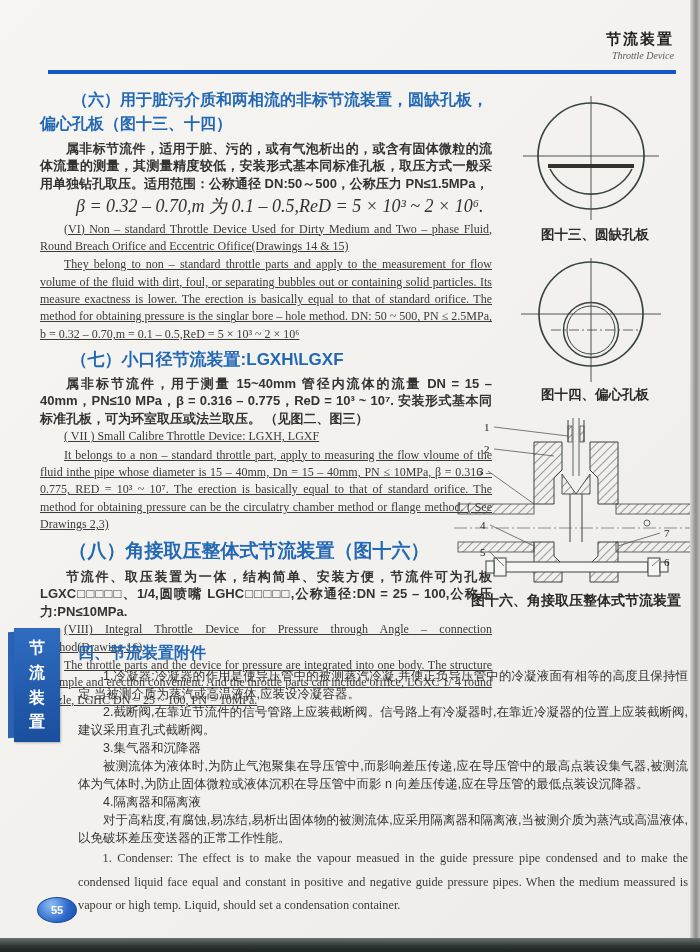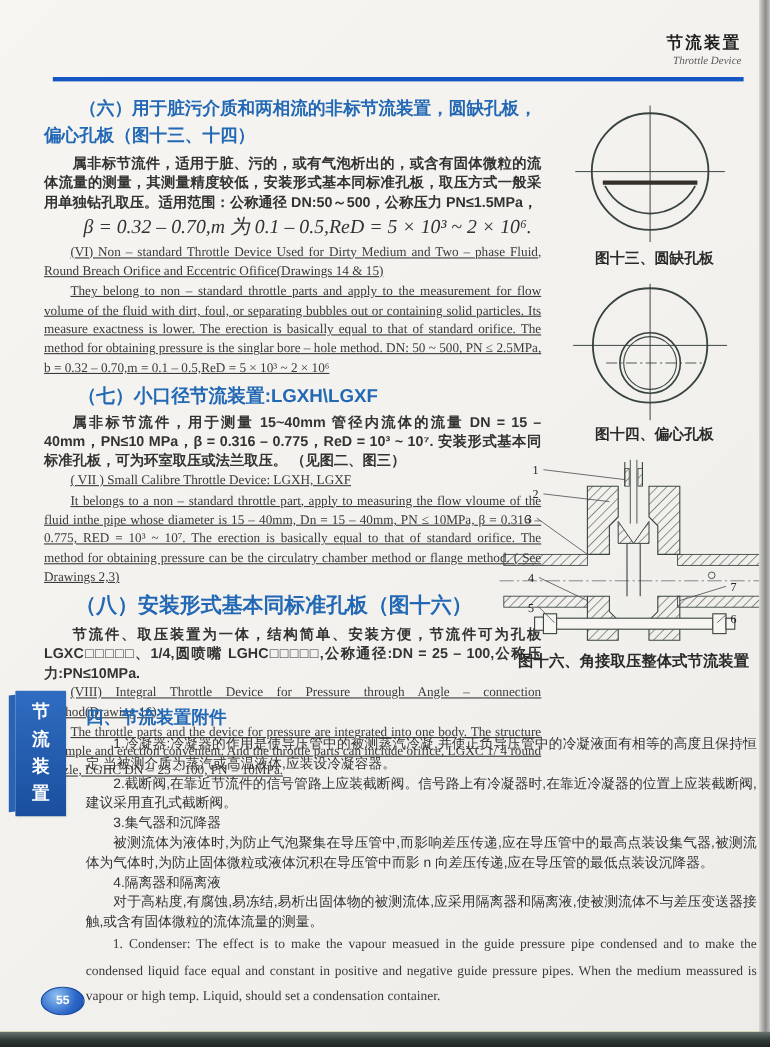--- a/index.html
+++ b/index.html
@@ -1,17 +1,17 @@
 <!DOCTYPE html>
 <html><head>
 <meta charset="utf-8">
 <style>
   html,body{margin:0;padding:0;}
   body{width:700px;height:952px;background:#d8d6d2;font-family:"Liberation Sans",sans-serif;}
-  .scan{position:relative;width:700px;height:952px;overflow:hidden;background:#fde047;}
+  .scan{position:relative;width:700px;height:952px;overflow:hidden;background:#86efac;}
   .page{position:absolute;left:0;top:0;width:690px;height:938px;
         background:linear-gradient(135deg,#f6f5f2 0%,#f2f1ee 55%,#edecE8 100%);}
   .edge-right{position:absolute;right:0;top:0;width:10px;height:952px;
         background:linear-gradient(to right,#dcdad7,#a5a39f 40%,#8f8d89 60%,#c2c0bd);}
   .edge-bottom{position:absolute;left:0;bottom:0;width:700px;height:14px;
         background:linear-gradient(to bottom,#6a736f,#2e3835 55%,#1d2422);}
   
   .header-cn{position:absolute;top:30px;right:16px;font-size:15px;font-weight:bold;
         color:#1f1f1f;letter-spacing:2px;}
   .header-en{position:absolute;top:50px;right:16px;font-size:10px;font-style:italic;
@@ -74,21 +74,21 @@
       <p class="cn-p">属非标节流件，适用于脏、污的，或有气泡析出的，或含有固体微粒的流体流量的测量，其测量精度较低，安装形式基本同标准孔板，取压方式一般采用单独钻孔取压。适用范围：公称通径 DN:50～500，公称压力 PN≤1.5MPa，</p>
       <p class="cn-formula">β = 0.32 – 0.70,m 为 0.1 – 0.5,ReD = 5 × 10³ ~ 2 × 10⁶.</p>
       <p class="en-p">(VI) Non – standard Throttle Device Used for Dirty Medium and Two – phase Fluid, Round Breach Orifice and Eccentric Ofifice(Drawings 14 &amp; 15)</p>
       <p class="en-p">They belong to non – standard throttle parts and apply to the measurement for flow volume of the fluid with dirt, foul, or separating bubbles out or containing solid particles. Its measure exactness is lower. The erection is basically equal to that of standard orifice. The method for obtaining pressure is the singlar bore – hole method. DN: 50 ~ 500, PN ≤ 2.5MPa, b = 0.32 – 0.70,m = 0.1 – 0.5,ReD = 5 × 10³ ~ 2 × 10⁶</p>
 
       <h2 class="h-blue h7">（七）小口径节流装置:LGXH\LGXF</h2>
       <p class="cn-p">属非标节流件，用于测量 15~40mm 管径内流体的流量 DN = 15 – 40mm，PN≤10 MPa，β = 0.316 – 0.775，ReD = 10³ ~ 10⁷. 安装形式基本同标准孔板，可为环室取压或法兰取压。 （见图二、图三）</p>
       <p class="en-p">( VII ) Small Calibre Throttle Device: LGXH, LGXF</p>
       <p class="en-p">It belongs to a non – standard throttle part, apply to measuring the flow vloume of the fluid inthe pipe whose diameter is 15 – 40mm, Dn = 15 – 40mm, PN ≤ 10MPa, β = 0.316 – 0.775, RED = 10³ ~ 10⁷. The erection is basically equal to that of standard orifice. The method for obtaining pressure can be the circulatry chamber method or flange method. ( See Drawings 2,3)</p>
 
-      <h2 class="h-blue h8">（八）安装形式基本同标准孔板（图十六）</h2>
+      <h2 class="h-blue h8">（八）角接取压整体式节流装置（图十六）</h2>
       <p class="cn-p">节流件、取压装置为一体，结构简单、安装方便，节流件可为孔板 LGXC□□□□□、1/4,圆喷嘴 LGHC□□□□□,公称通径:DN = 25 – 100,公称压力:PN≤10MPa.</p>
       <p class="en-p">(VIII) Integral Throttle Device for Pressure through Angle – connection Method(Drawing 16)</p>
       <p class="en-p">The throttle parts and the device for pressure are integrated into one body. The structure is simple and erection convenient. And the throttle parts can include orifice, LGXC 1/ 4 round nozzle, LGHC DN = 25 ~ 100, PN = 10MPa.</p>
     </div>
 
     <figure class="fig fig14" style="margin:0;">
       <svg width="180" height="128" viewBox="0 0 180 128">
         <line class="draw" x1="86" y1="2" x2="86" y2="126" stroke-width="0.9"></line>
         <line class="draw" x1="16" y1="58" x2="156" y2="58" stroke-width="0.9"></line>
         <circle class="draw" cx="86" cy="58" r="52" stroke-width="1.7"></circle>
@@ -169,21 +169,21 @@
       <figcaption class="fig-cap">图十六、角接取压整体式节流装置</figcaption>
     </figure>
 
     <div class="section4">
       <h2 class="h-blue s4-h">四、节流装置附件</h2>
       <p class="s4-p">1.冷凝器:冷凝器的作用是使导压管中的被测蒸汽冷凝,并使正负导压管中的冷凝液面有相等的高度且保持恒定,当被测介质为蒸汽或高温液体,应装设冷凝容器。</p>
       <p class="s4-p">2.截断阀,在靠近节流件的信号管路上应装截断阀。信号路上有冷凝器时,在靠近冷凝器的位置上应装截断阀,建议采用直孔式截断阀。</p>
       <p class="s4-p">3.集气器和沉降器</p>
       <p class="s4-p">被测流体为液体时,为防止气泡聚集在导压管中,而影响差压传递,应在导压管中的最高点装设集气器,被测流体为气体时,为防止固体微粒或液体沉积在导压管中而影 n 向差压传递,应在导压管的最低点装设沉降器。</p>
       <p class="s4-p">4.隔离器和隔离液</p>
-      <p class="s4-p">对于高粘度,有腐蚀,易冻结,易析出固体物的被测流体,应采用隔离器和隔离液,使被测流体不与差压变送器接触,或含有固体微粒的流体流量的测量。</p>
+      <p class="s4-p">对于高粘度,有腐蚀,易冻结,易析出固体物的被测流体,应采用隔离器和隔离液,当被测介质为蒸汽或高温液体,以免破坏差压变送器的正常工作性能。</p>
       <p class="s4-en">1. Condenser: The effect is to make the vapour measued in the guide pressure pipe condensed and to make the condensed liquid face equal and constant in positive and negative guide pressure pipes. When the medium meassured is vapour or high temp. Liquid, should set a condensation container.</p>
     </div>
 
     <div class="tab-spine"></div>
     <div class="side-tab">
       <span>节</span>
       <span>流</span>
       <span>装</span>
       <span>置</span>
     </div>

